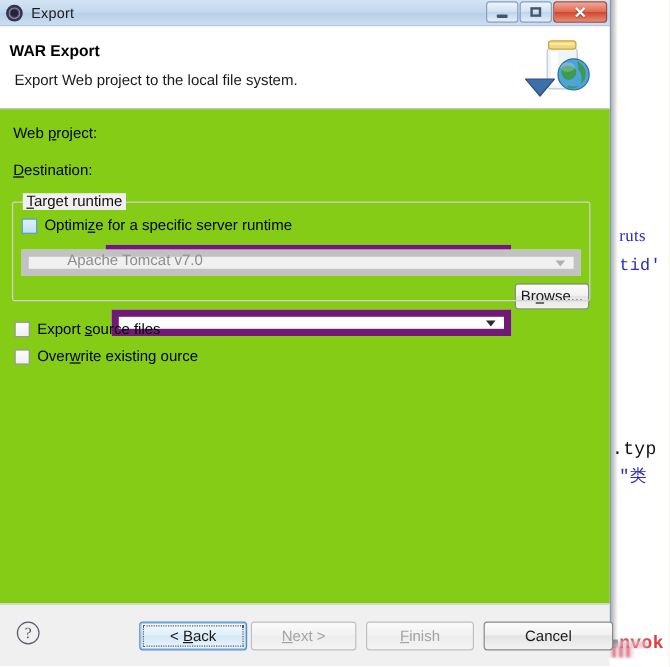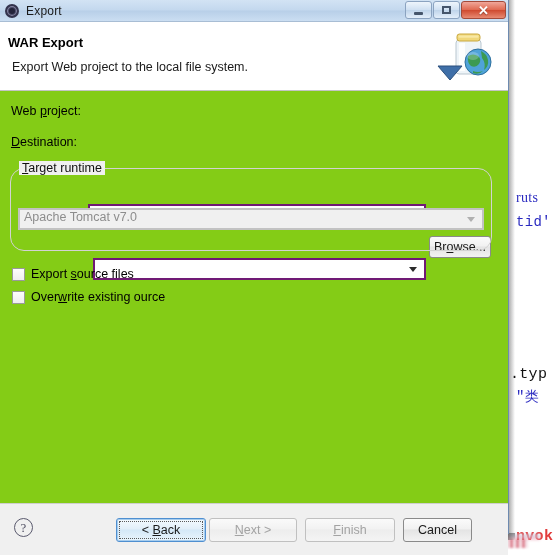--- a/index.html
+++ b/index.html
@@ -194,24 +194,25 @@
   }
 
   .row { position: absolute; display: flex; align-items: center; }
   .fieldlabel { font-size: 12.5px; color: #000; }
   .fieldlabel u { text-decoration: underline; }
 
   .combo {
     position: relative;
     box-sizing: border-box;
     background: #ffffff;
-    border: 2px solid #701a75;
+    border: 6px solid #701a75;
     height: 22px;
     display: flex;
-    align-items: flex-start;
+    align-items: flex-end;
+    padding-left: 28px;
   }
   .combo .val {
     padding-left: 4px;
     font-size: 12.5px;
     color: #000;
     overflow: hidden;
     white-space: nowrap;
   }
   .combo .arrow {
     position: absolute;
@@ -264,21 +265,21 @@
     border: 1px dotted #5a5a5a;
     pointer-events: none;
   }
 
   
   .group {
     position: absolute;
     left: 10px; top: 77px;
     width: 482px; height: 83px;
     border: 1px solid #d2d2d2;
-    border-radius: 14px;
+    border-radius: 2px;
     box-sizing: border-box;
   }
   .group-label {
     position: absolute;
     left: 8px; top: -8px;
     background: #f0f0f0;
     padding: 0 3px;
     font-size: 12.5px;
     color: #111;
   }
@@ -404,20 +405,24 @@
     </div>
     <div class="btn" style="position:absolute; left:429px; top:145px; width:62px; height:22px;">
         <span>Br</span>
         <u>o</u>
         <span>wse...</span>
       </div>
 
     <div class="group">
       <div class="group-label"><u>T</u><span>arget runtime</span></div>
 
+      <div class="row" style="left:7px; top:12px;">
+        <div class="chk hover"></div>
+        <div class="chklabel"><span>Optimi</span><u>z</u><span>e for a specific server runtime</span></div>
+      </div>
 
       <div class="combo disabled" style="position:absolute; left:7px; top:39px; width:466px;">
         <div class="val">Apache Tomcat v7.0</div>
         <div class="arrow"></div>
       </div>
     </div>
 
     <div class="row" style="left:12px; top:176px;">
       <div class="chk"></div>
       <div class="chklabel"><span>Export </span><u>s</u><span>ource files</span></div>
@@ -443,18 +448,18 @@
         <u>N</u>
         <span>ext &gt;</span>
       </div>
 
     <div class="btn disabled" style="position:absolute; left:305px; top:14px; width:90px; height:24px;">
         <span></span>
         <u>F</u>
         <span>inish</span>
       </div>
 
-    <div class="btn" style="position:absolute; left:403px; top:14px; width:69px; height:24px;">
+    <div class="btn" style="position:absolute; left:403px; top:14px; width:108px; height:24px;">
         <span>Cancel</span>
       </div>
   </div>
 
 </div>
 
 </body></html>

